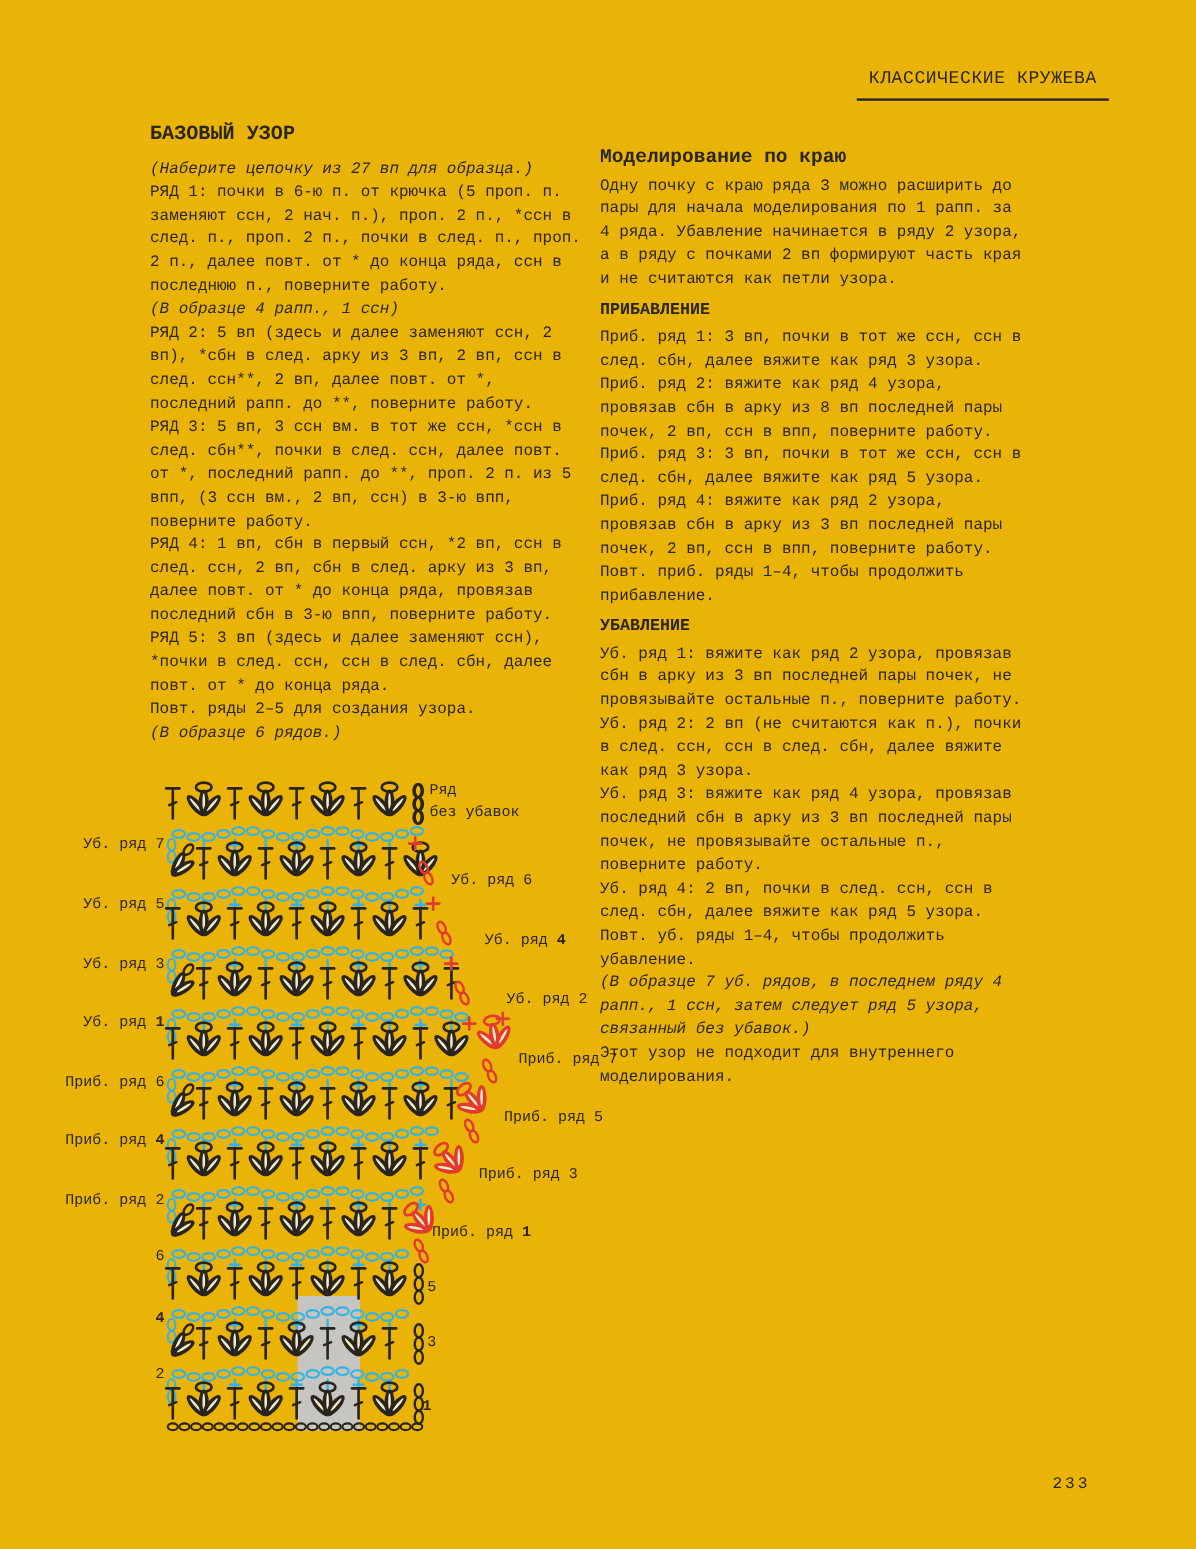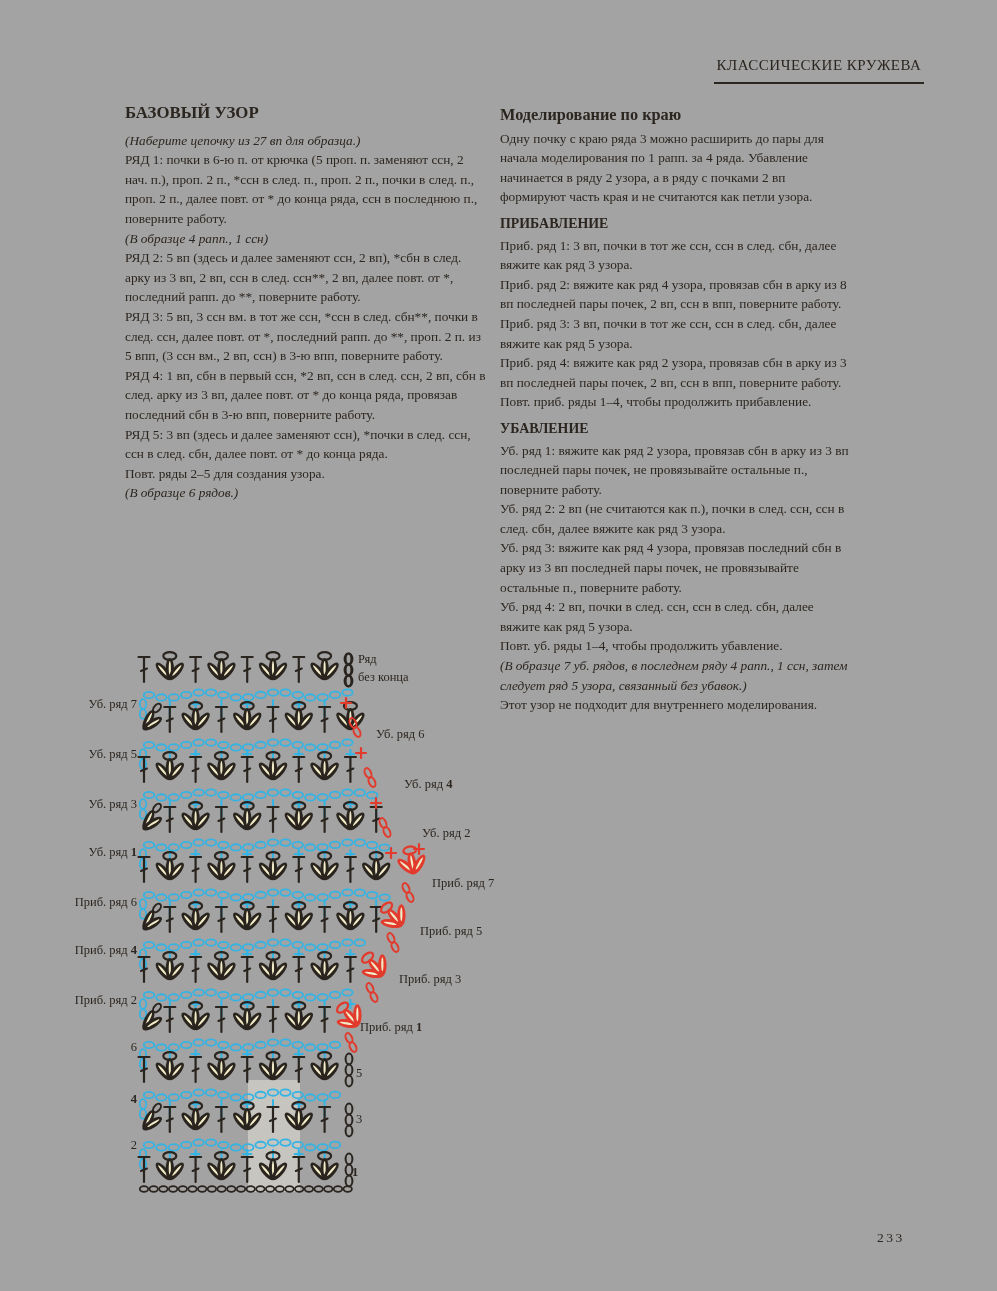--- a/index.html
+++ b/index.html
@@ -1,26 +1,26 @@
 <!DOCTYPE html>
 <html><head>
 <meta charset="utf-8">
 <style>
   html,body{margin:0;padding:0;background:#ffffff;}
-  .page{position:relative;width:997px;height:1291px;background:#a3a3a3;
-        font-family:Liberation Serif, serif;color:#2c2620;overflow:hidden;}
+  .page{position:relative;width:997px;height:1291px;background:#eab308;
+        font-family:Liberation Mono, monospace;color:#2c2620;overflow:hidden;}
   .runhead{position:absolute;left:714px;top:57px;width:210px;text-align:center;
            font-size:15px;letter-spacing:.5px;border-bottom:2px solid #2c2620;
            padding-bottom:8px;white-space:nowrap;}
   .col{position:absolute;font-size:13.3px;line-height:19.6px;}
   #left-col{left:125px;top:103px;width:362px;}
   #right-col{left:500px;top:105px;width:352px;}
   .h1{font-size:16.8px;font-weight:bold;margin:0 0 8px 0;}
   .h2{font-size:16.3px;font-weight:bold;margin:9px 0 4px 0;}
-  .h2.first{margin-top:0;}
+  .h2.first{margin-top:16px;}
   .h3{font-size:13.9px;font-weight:bold;margin:7px 0 2px 0;}
   .para{margin:0;}
   .it{font-style:italic;}
   .pagenum{position:absolute;left:877px;top:1230px;font-size:13.5px;letter-spacing:2.5px;}
   #chart-svg{position:absolute;left:0;top:0;}
   .dlabel{position:absolute;font-size:12.5px;line-height:14px;white-space:nowrap;color:#2c2620;}
   .dlabel .bn{font-weight:bold;}
 </style>
 </head>
 <body>
@@ -1108,17 +1108,17 @@
       <div class="dlabel" style="left: 404px; top: 777px;"><span>Уб. ряд </span><span class="bn">4</span></div>
       <div class="dlabel" style="left: 422px; top: 826px;"><span>Уб. ряд </span><span>2</span></div>
       <div class="dlabel" style="left: 432px; top: 876px;"><span>Приб. ряд </span><span>7</span></div>
       <div class="dlabel" style="left: 420px; top: 924px;"><span>Приб. ряд </span><span>5</span></div>
       <div class="dlabel" style="left: 399px; top: 972px;"><span>Приб. ряд </span><span>3</span></div>
       <div class="dlabel" style="left: 360px; top: 1020px;"><span>Приб. ряд </span><span class="bn">1</span></div>
       <div class="dlabel" style="left: 356px; top: 1066px;"><span></span><span>5</span></div>
       <div class="dlabel" style="left: 356px; top: 1112px;"><span></span><span>3</span></div>
       <div class="dlabel" style="left: 352px; top: 1165px;"><span></span><span class="bn">1</span></div>
       <div class="dlabel" style="left: 358px; top: 652px;">Ряд</div>
-      <div class="dlabel" style="left: 358px; top: 670px;">без конца</div>
+      <div class="dlabel" style="left: 358px; top: 670px;">без убавок</div>
     </div>
 
   <div class="pagenum">233</div>
 </div>
 
 </body></html>

